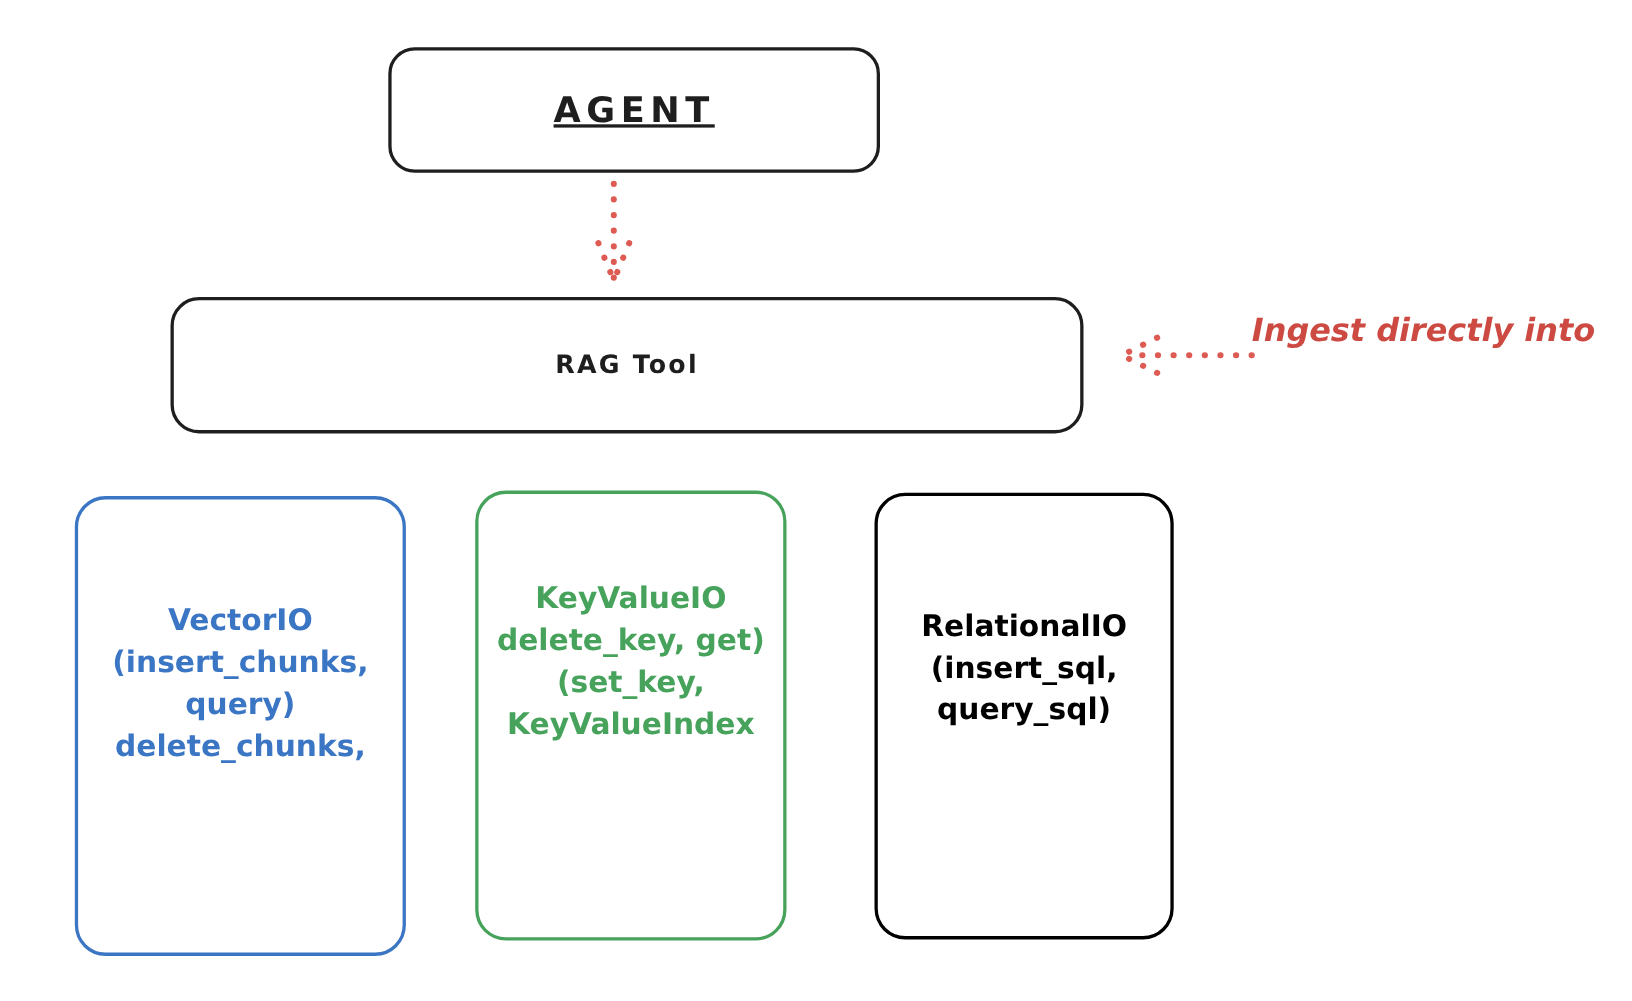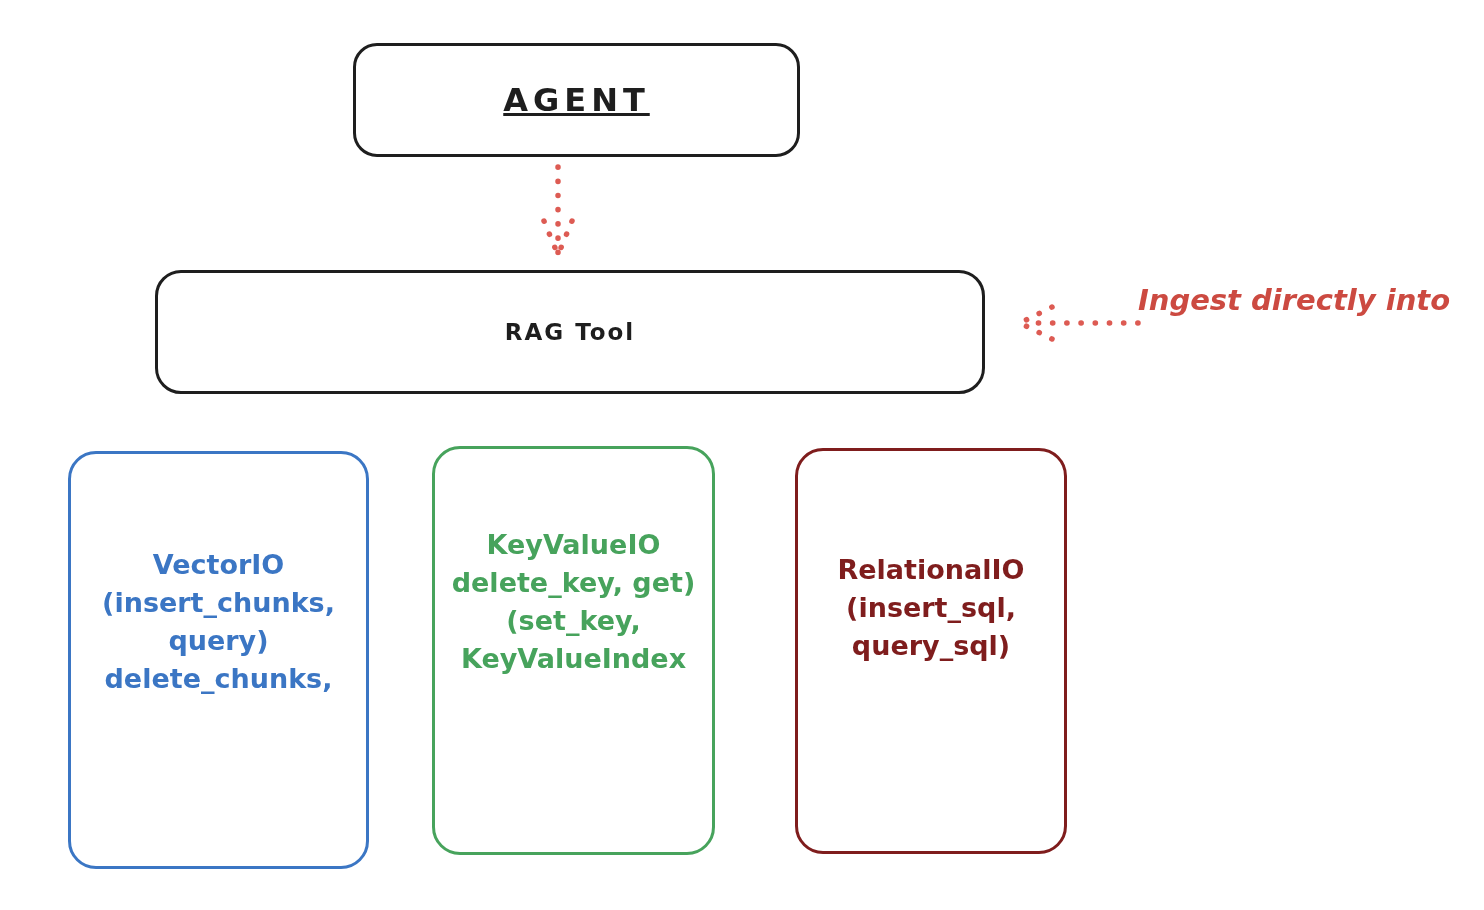--- a/index.html
+++ b/index.html
@@ -123,21 +123,21 @@
 
   <div class="card keyvalue" style="color: rgb(71, 163, 92);">
     <div class="card-lines">
       <div>KeyValueIO</div>
       <div>delete_key, get)</div>
       <div>(set_key,</div>
     </div>
     <div class="index-label">KeyValueIndex</div>
   </div>
 
-  <div class="card relational" style="color: #7f1d1d;">
+  <div class="card relational" style="color: #000000;">
     <div class="card-lines">
       <div>RelationalIO</div>
       <div>(insert_sql,</div>
       <div>query_sql)</div>
     </div>
   </div>
 
 </div>
 
 </body></html>

